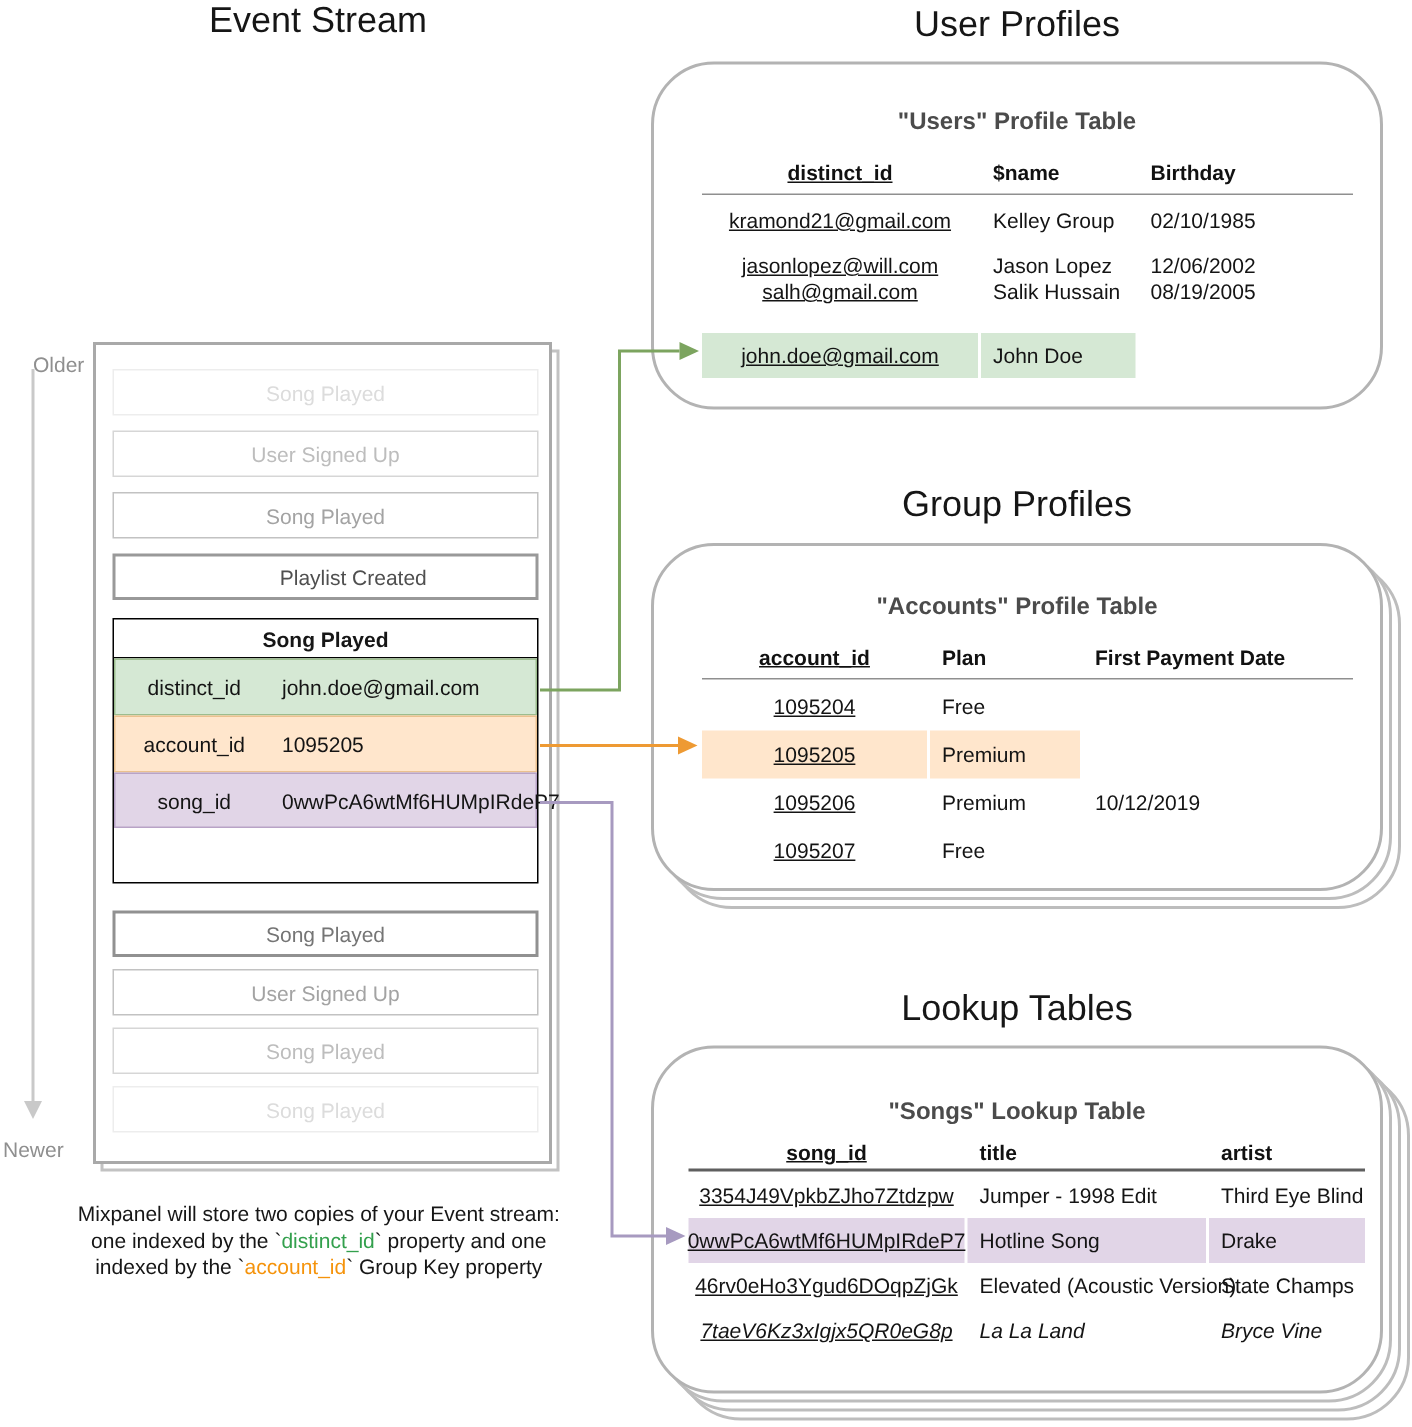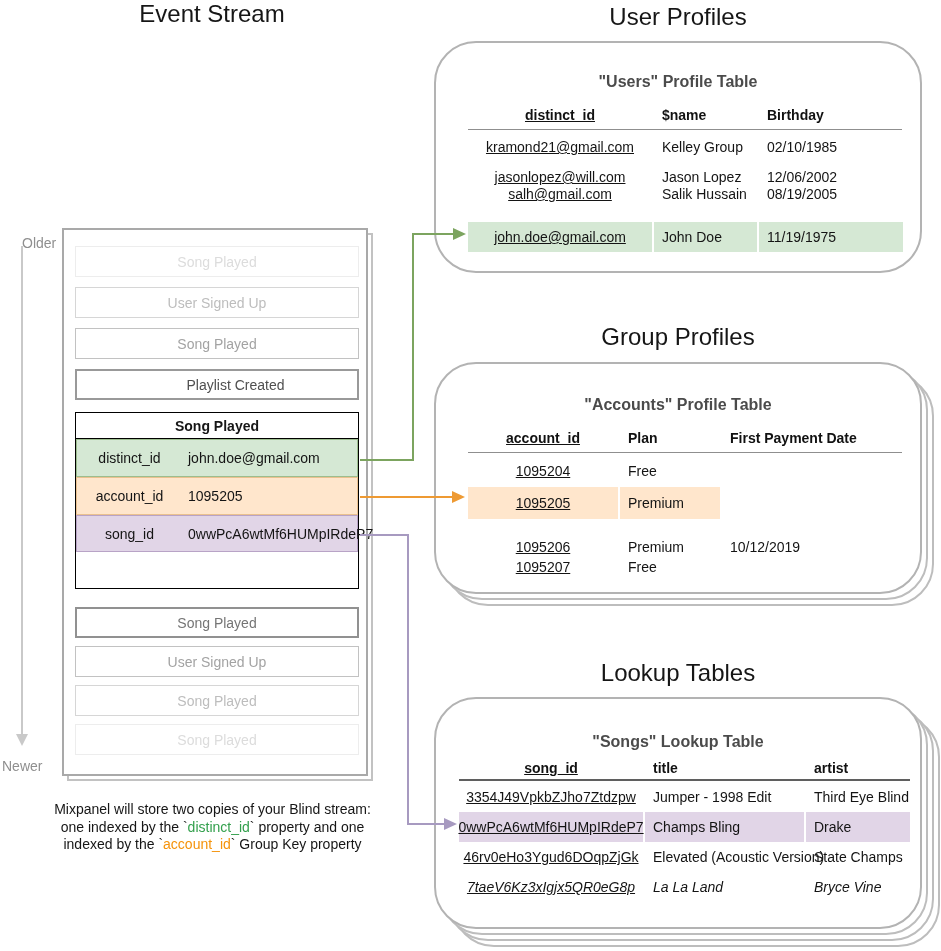--- a/index.html
+++ b/index.html
@@ -105,21 +105,21 @@
     </div>
   </div>
 
   <div class="evbox s2" style="top:377px;">Song Played</div>
   <div class="evbox f3" style="top:416px;">User Signed Up</div>
   <div class="evbox f2" style="top:455px;">Song Played</div>
   <div class="evbox f1" style="top:494px;">Song Played</div>
 </div>
 
 <div class="caption">
-  <span>Mixpanel will store two copies of your Blind stream:</span><br>
+  <span>Mixpanel will store two copies of your Event stream:</span><br>
   <span>one indexed by the `</span><span class="code-green">distinct_id</span><span>` property and one</span><br>
   <span>indexed by the `</span><span class="code-orange">account_id</span><span>` Group Key property</span>
 </div>
 
 <div class="sec-title" style="top:3px;">User Profiles</div>
 
 <div class="card" style="top:41px;">
   <div class="tbl-title" style="top:30px;">"Users" Profile Table</div>
   <div class="trow hdr ucols" style="top:60px;height:24px;">
     <div class="c ctr u">distinct_id</div>
@@ -138,21 +138,20 @@
     <div class="c lft">12/06/2002</div>
   </div>
   <div class="trow ucols" style="top:136px;">
     <div class="c ctr u">salh@gmail.com</div>
     <div class="c lft">Salik Hussain</div>
     <div class="c lft">08/19/2005</div>
   </div>
   <div class="trow ucols hl-g" style="top:179px;">
     <div class="c ctr u">john.doe@gmail.com</div>
     <div class="c lft">John Doe</div>
-    <div class="c lft">11/19/1975</div>
   </div>
 </div>
 
 <div class="sec-title" style="top:323px;">Group Profiles</div>
 
 <div class="stack" style="left:446px;top:374px;"></div>
 <div class="stack" style="left:440px;top:368px;"></div>
 <div class="card" style="top:362px;">
   <div class="tbl-title" style="top:32px;">"Accounts" Profile Table</div>
   <div class="trow hdr gcols" style="top:62px;height:24px;">
@@ -163,21 +162,21 @@
   <div class="uline" style="left:32px;top:88px;width:434px;"></div>
   <div class="trow gcols" style="top:91px;">
     <div class="c ctr u">1095204</div>
     <div class="c lft">Free</div>
     <div class="c lft"></div>
   </div>
   <div class="trow gcols hl-o" style="top:123px;">
     <div class="c ctr u">1095205</div>
     <div class="c lft">Premium</div>
   </div>
-  <div class="trow gcols" style="top:167px;">
+  <div class="trow gcols" style="top:155px;">
     <div class="c ctr u">1095206</div>
     <div class="c lft">Premium</div>
     <div class="c lft">10/12/2019</div>
   </div>
   <div class="trow gcols" style="top:187px;">
     <div class="c ctr u">1095207</div>
     <div class="c lft">Free</div>
     <div class="c lft"></div>
   </div>
 </div>
@@ -195,21 +194,21 @@
     <div class="c lft">artist</div>
   </div>
   <div class="uline2" style="left:23px;top:80px;width:451px;"></div>
   <div class="trow lcols" style="top:83px;">
     <div class="c ctr u">3354J49VpkbZJho7Ztdzpw</div>
     <div class="c lft">Jumper - 1998 Edit</div>
     <div class="c lft">Third Eye Blind</div>
   </div>
   <div class="trow lcols hl-p" style="top:113px;">
     <div class="c ctr u">0wwPcA6wtMf6HUMpIRdeP7</div>
-    <div class="c lft">Champs Bling</div>
+    <div class="c lft">Hotline Song</div>
     <div class="c lft">Drake</div>
   </div>
   <div class="trow lcols" style="top:143px;">
     <div class="c ctr u">46rv0eHo3Ygud6DOqpZjGk</div>
     <div class="c lft">Elevated (Acoustic Version)</div>
     <div class="c lft">State Champs</div>
   </div>
   <div class="trow lcols" style="top:173px;font-style:italic;">
     <div class="c ctr u">7taeV6Kz3xIgjx5QR0eG8p</div>
     <div class="c lft">La La Land</div>

